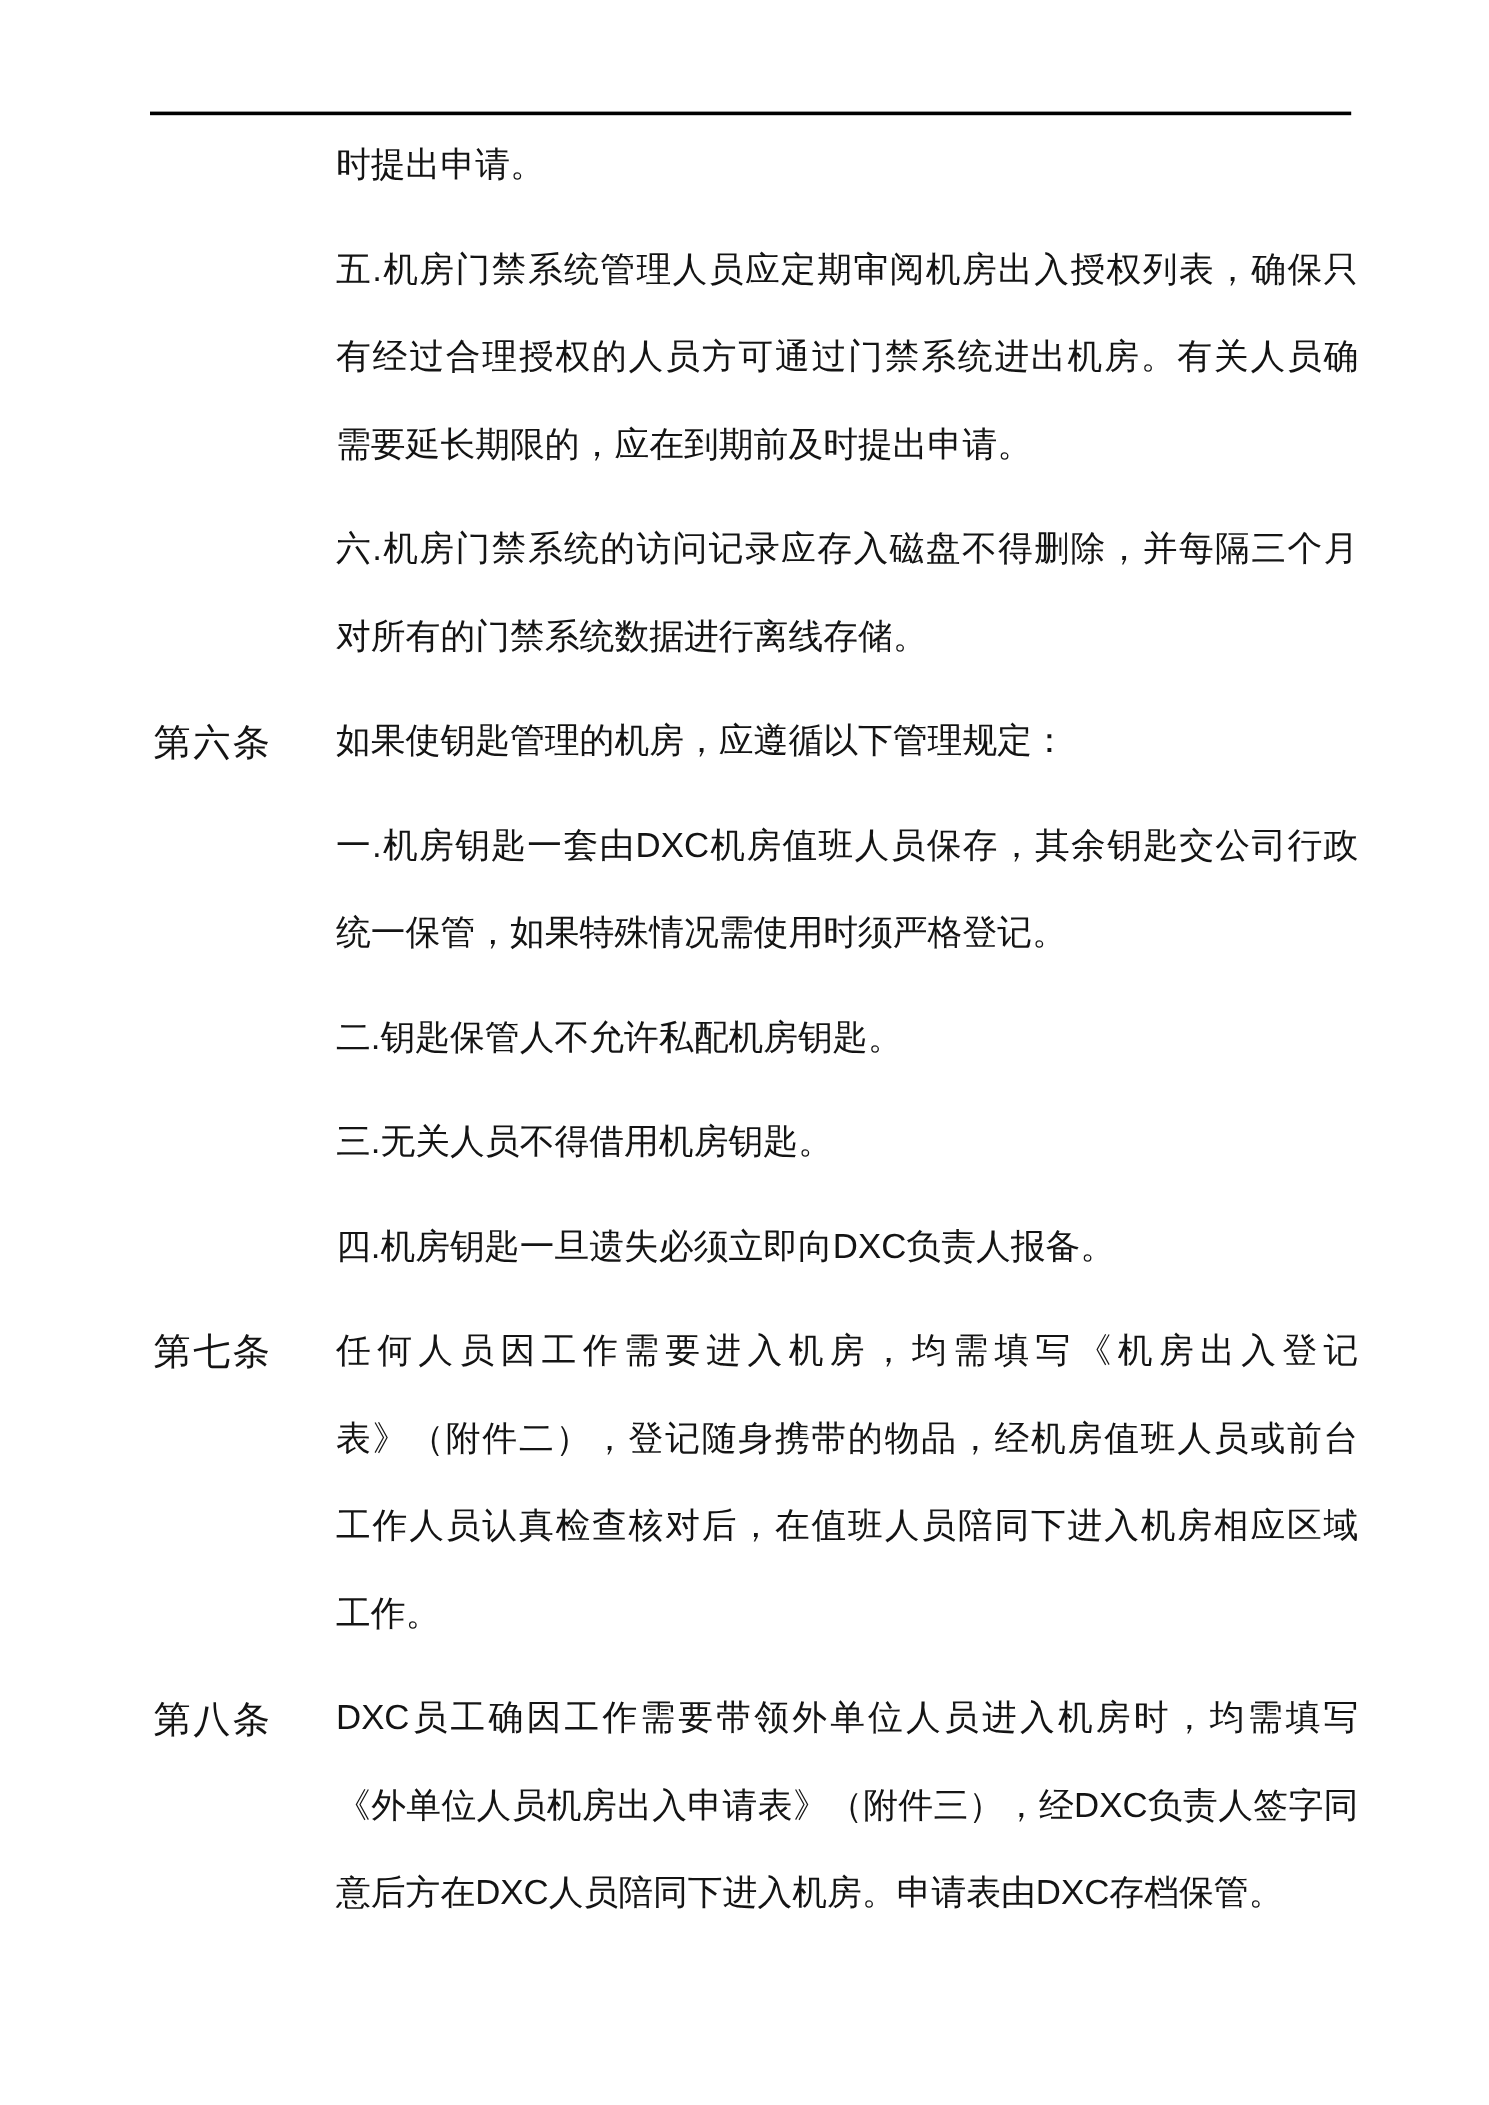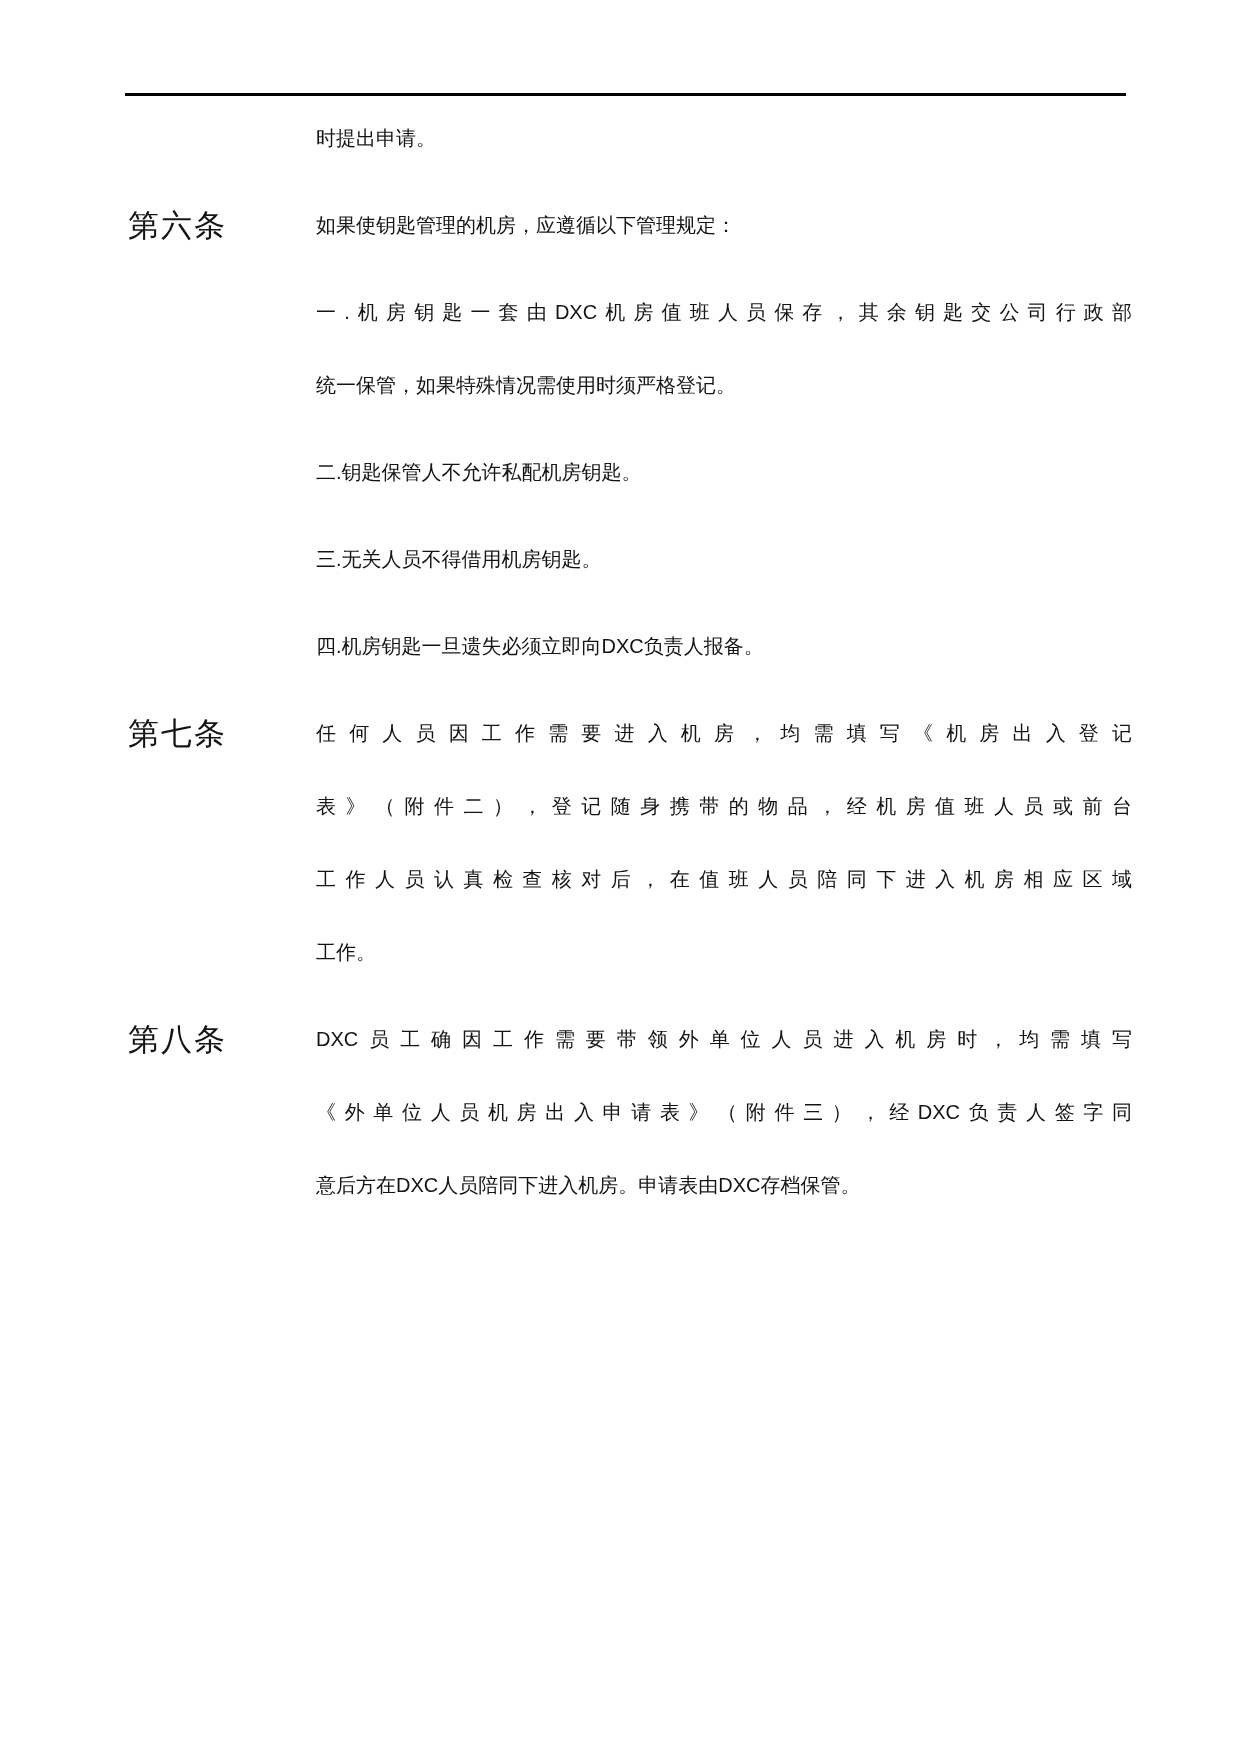--- a/index.html
+++ b/index.html
@@ -34,25 +34,24 @@
   }
   .clause:first-child { margin-top: 0; }
   .clause-label {
     font-size: 31px;
     line-height: 73px;
     letter-spacing: 2px;
     white-space: nowrap;
   }
   .clause-body { min-width: 0; }
   .text-line {
-    font-size: 20px;
+    font-size: 29px;
     line-height: 73px;
     height: 73px;
     white-space: nowrap;
-    margin-left: 36px;
   }
   .text-line.fill {
     white-space: normal;
     overflow: hidden;
     text-align: justify;
     text-align-last: justify;
     text-justify: distribute;
   }
 </style>
 </head>
@@ -63,21 +62,36 @@
 
   <div class="content">
 
     <section class="clause">
       <div class="clause-label"></div>
       <div class="clause-body">
         <div class="text-line">时提出申请。</div>
       </div>
     </section>
 
+    <section class="clause">
+      <div class="clause-label"></div>
+      <div class="clause-body">
+        <div class="text-line fill">五.机房门禁系统管理人员应定期审阅机房出入授权列表，确保只</div>
+        <div class="text-line fill">有经过合理授权的人员方可通过门禁系统进出机房。有关人员确</div>
+        <div class="text-line">需要延长期限的，应在到期前及时提出申请。</div>
+      </div>
+    </section>
 
+    <section class="clause">
+      <div class="clause-label"></div>
+      <div class="clause-body">
+        <div class="text-line fill">六.机房门禁系统的访问记录应存入磁盘不得删除，并每隔三个月</div>
+        <div class="text-line">对所有的门禁系统数据进行离线存储。</div>
+      </div>
+    </section>
 
     <section class="clause">
       <div class="clause-label">第六条</div>
       <div class="clause-body">
         <div class="text-line">如果使钥匙管理的机房，应遵循以下管理规定：</div>
       </div>
     </section>
 
     <section class="clause">
       <div class="clause-label"></div>

